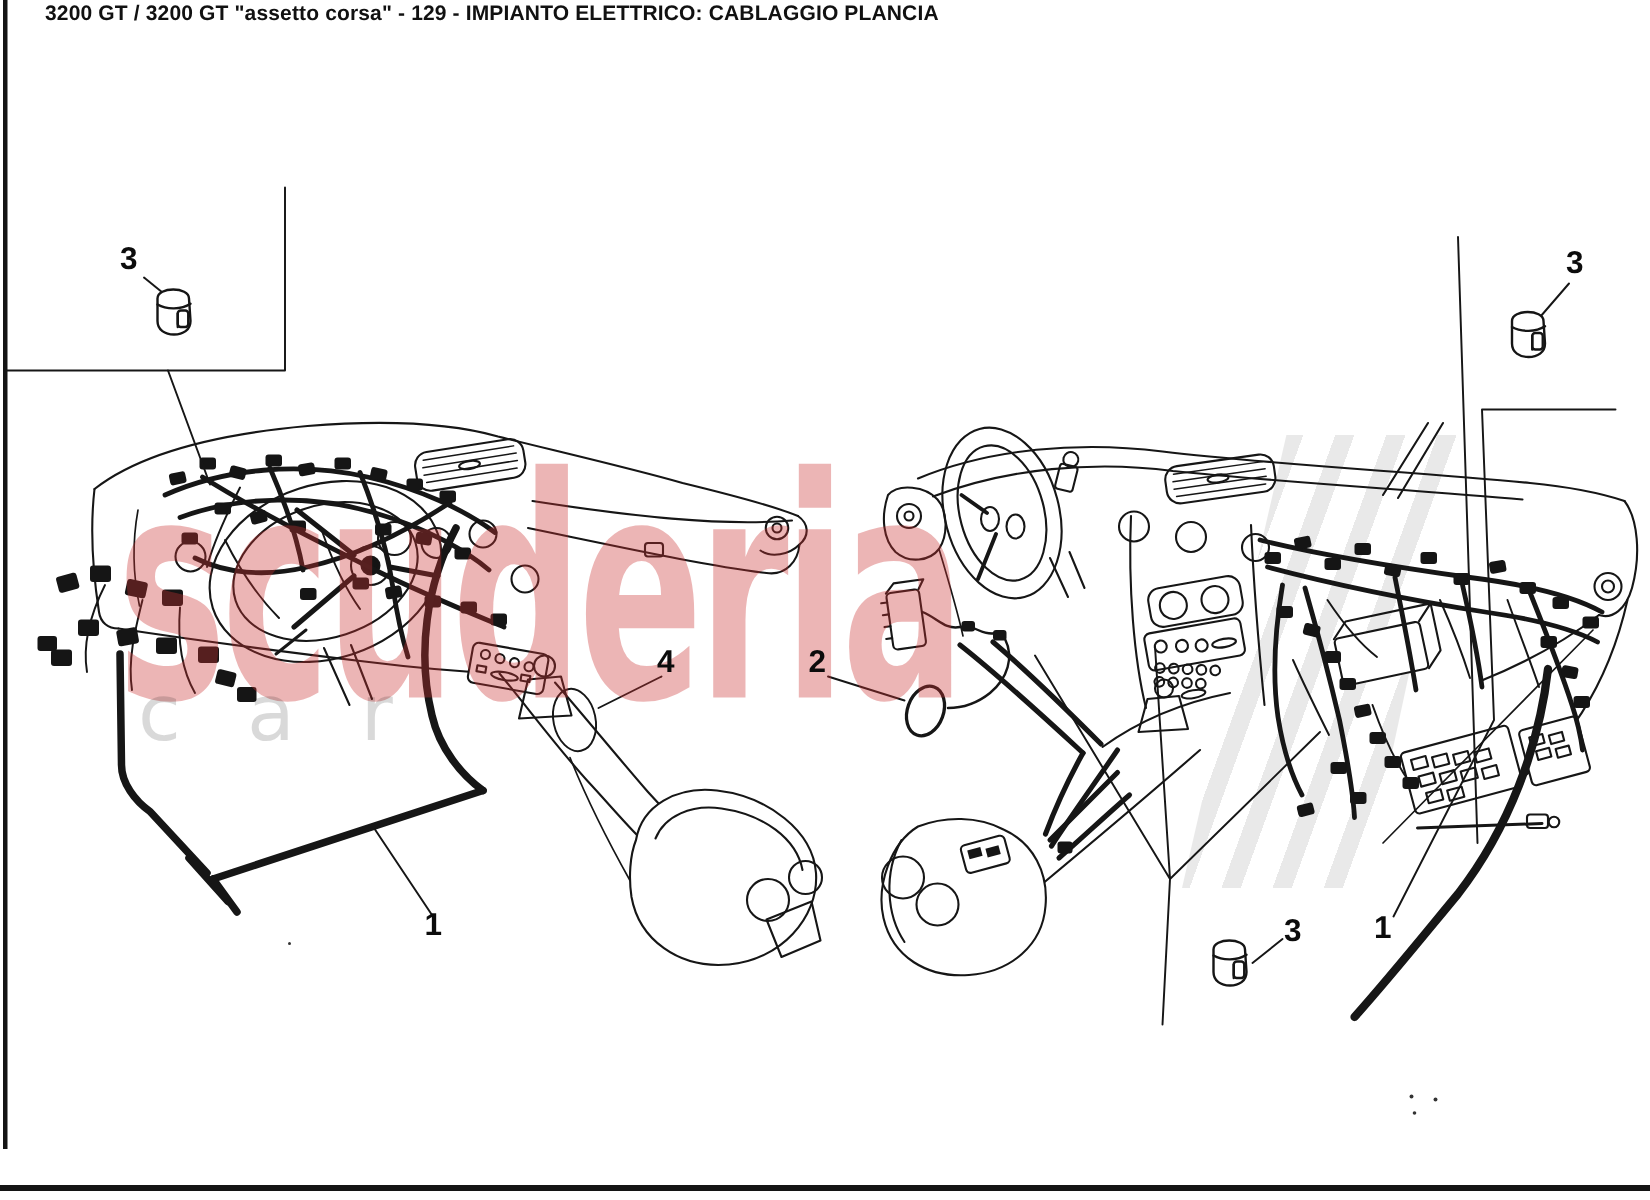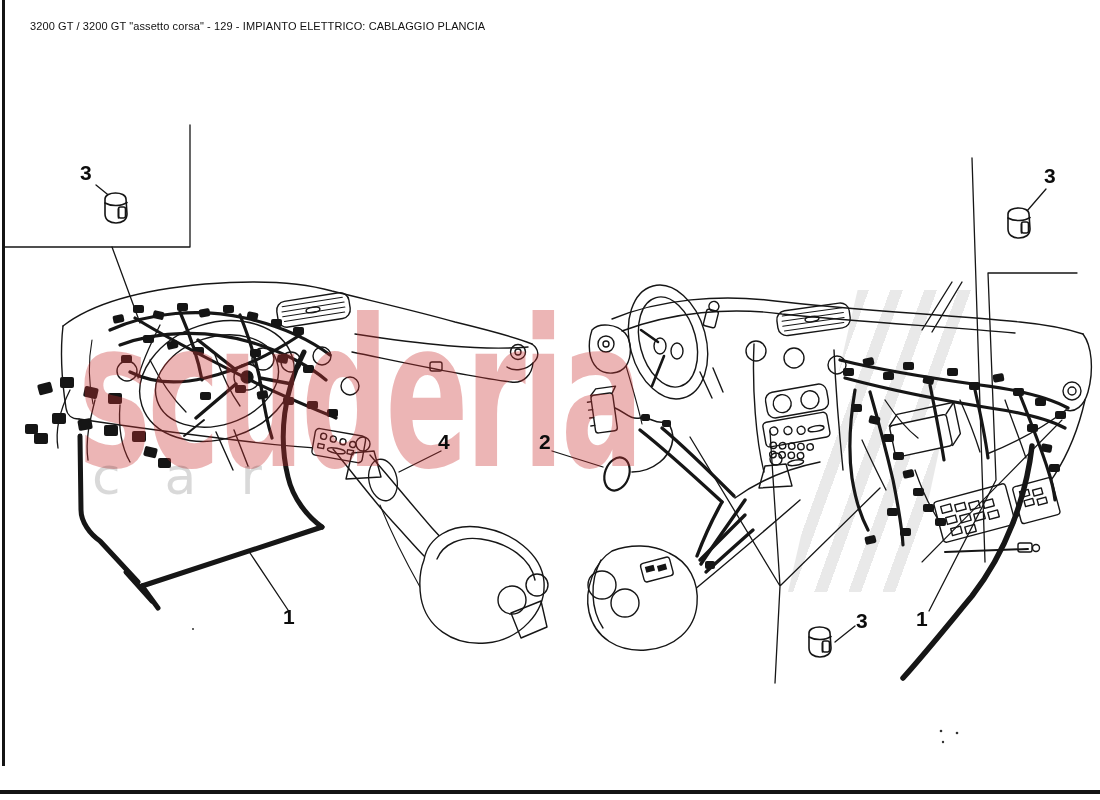--- a/index.html
+++ b/index.html
@@ -2,21 +2,21 @@
 <html><head>
 <meta charset="utf-8">
 <style>
   html,body{margin:0;padding:0;background:#fff;}
   #stage{position:relative;width:1100px;height:800px;background:#ffffff;overflow:hidden;
          font-family:"Liberation Sans",sans-serif;}
   
   .border-left{position:absolute;left:2px;top:0;width:3px;height:766px;background:#141414;}
   .border-bottom{position:absolute;left:0;top:790px;width:1100px;height:4px;background:#141414;}
   
-  .page-title{position:absolute;left:30px;top:20px;font-size:11px;font-weight:normal;
+  .page-title{position:absolute;left:30px;top:0;font-size:14px;font-weight:bold;
               color:#111;letter-spacing:.1px;white-space:nowrap;}
   
   .wm-stripes{position:absolute;left:788px;top:290px;width:232px;height:302px;
               background:repeating-linear-gradient(110deg,rgba(0,0,0,0.085) 0 12px,rgba(0,0,0,0) 12px 32px);
               clip-path:polygon(30% 0,80% 0,52% 100%,0% 100%);}
   .wm-red{position:absolute;left:78px;top:293px;font-size:205px;line-height:1;font-weight:bold;
           color:rgba(201,50,50,0.36);letter-spacing:-6px;transform:scaleX(0.60);
           transform-origin:left top;white-space:nowrap;font-family:"DejaVu Sans",sans-serif;}
   .wm-gray{position:absolute;top:450px;font-size:52px;line-height:1;color:rgba(0,0,0,0.15);
            letter-spacing:44px;white-space:nowrap;font-family:"DejaVu Sans",sans-serif;}

